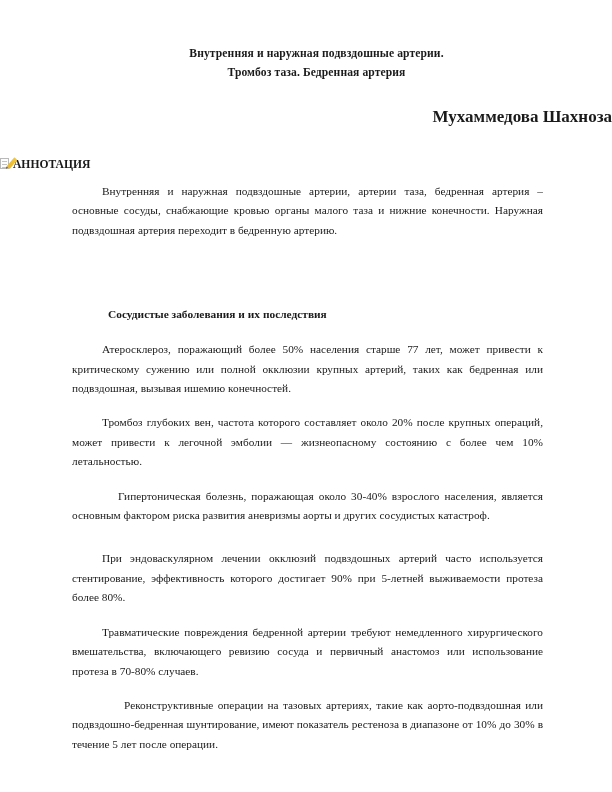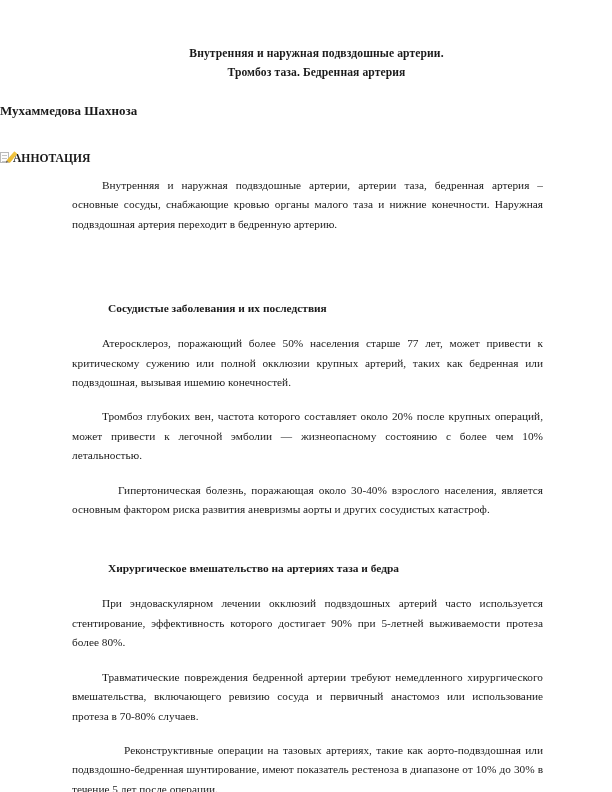--- a/index.html
+++ b/index.html
@@ -29,23 +29,23 @@
     text-align: center;
   }
   .title-line {
     font-size: 11.6px;
     font-weight: bold;
     line-height: 19px;
     letter-spacing: 0.1px;
     padding-left: 21px;
   }
   .author {
-    margin-top: 19px;
-    text-align: left;
-    font-size: 13px;
+    margin-top: 25px;
+    text-align: right;
+    font-size: 17px;
     font-weight: bold;
     line-height: 19px;
   }
 
   
   .annot-heading {
     margin-top: 30px;
     text-align: left;
     font-size: 11.6px;
     font-weight: bold;
@@ -193,20 +193,19 @@
 
   <h2 class="section-heading">Сосудистые заболевания и их последствия</h2>
   <p class="para ind-normal">Атеросклероз, поражающий более 50% населения старше 77 лет, может привести к критическому сужению или полной окклюзии крупных артерий, таких как бедренная или подвздошная, вызывая ишемию конечностей.</p>
   <div class="gap-md"></div>
   <p class="para ind-normal">Тромбоз глубоких вен, частота которого составляет около 20% после крупных операций,  может привести к легочной эмболии —  жизнеопасному состоянию с  более чем 10% летальностью.</p>
   <div class="gap-md"></div>
   <p class="para ind-deep">Гипертоническая болезнь,   поражающая около 30-40% взрослого населения, является основным фактором риска развития аневризмы аорты и других сосудистых катастроф.</p>
 
   <div class="gap-lg"></div>
 
-  <h2 class="section-heading">Хирургическое вмешательство на артериях таза и бедра</h2>
   <p class="para ind-normal">При эндоваскулярном лечении окклюзий подвздошных артерий часто используется стентирование,  эффективность которого достигает 90% при 5-летней выживаемости протеза более 80%.</p>
   <div class="gap-md"></div>
   <p class="para ind-normal">Травматические повреждения бедренной артерии требуют немедленного хирургического вмешательства,   включающего ревизию сосуда и первичный анастомоз или использование протеза в 70-80% случаев.</p>
   <div class="gap-md"></div>
   <p class="para ind-deeper">Реконструктивные операции на тазовых артериях, такие как аорто-подвздошная или подвздошно-бедренная шунтирование,   имеют   показатель рестеноза в диапазоне от 10% до 30% в течение 5 лет после операции.</p>
 
 </div>
 
 </body></html>

